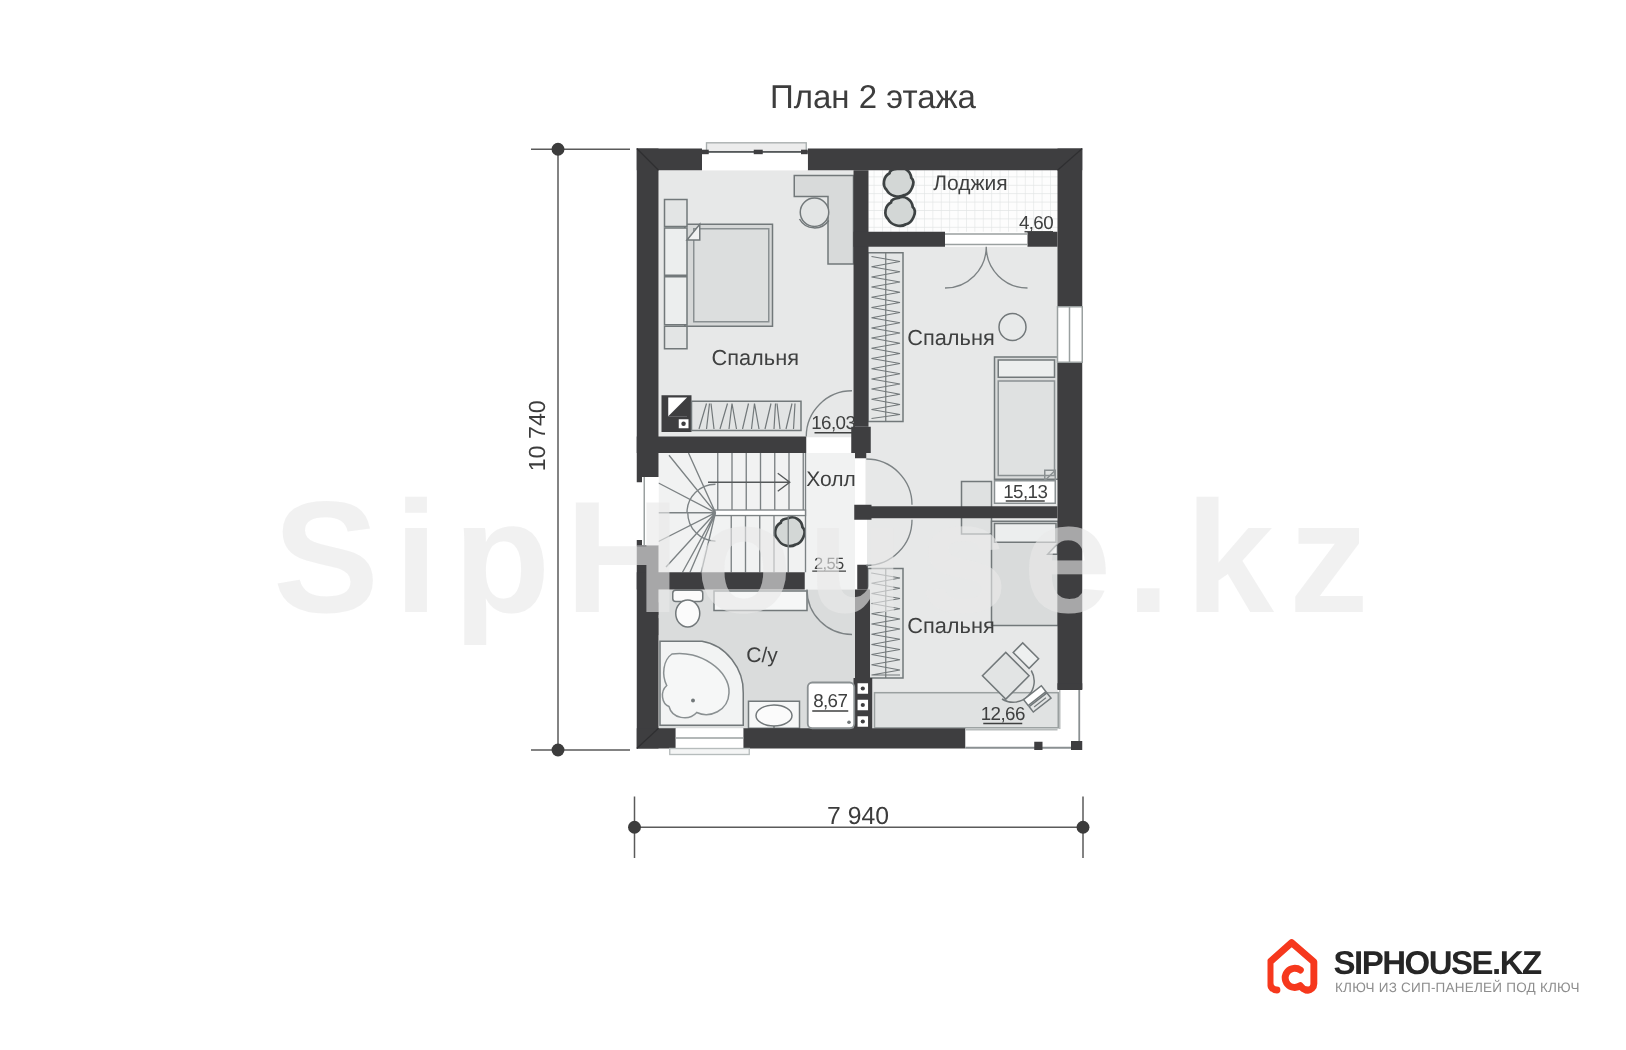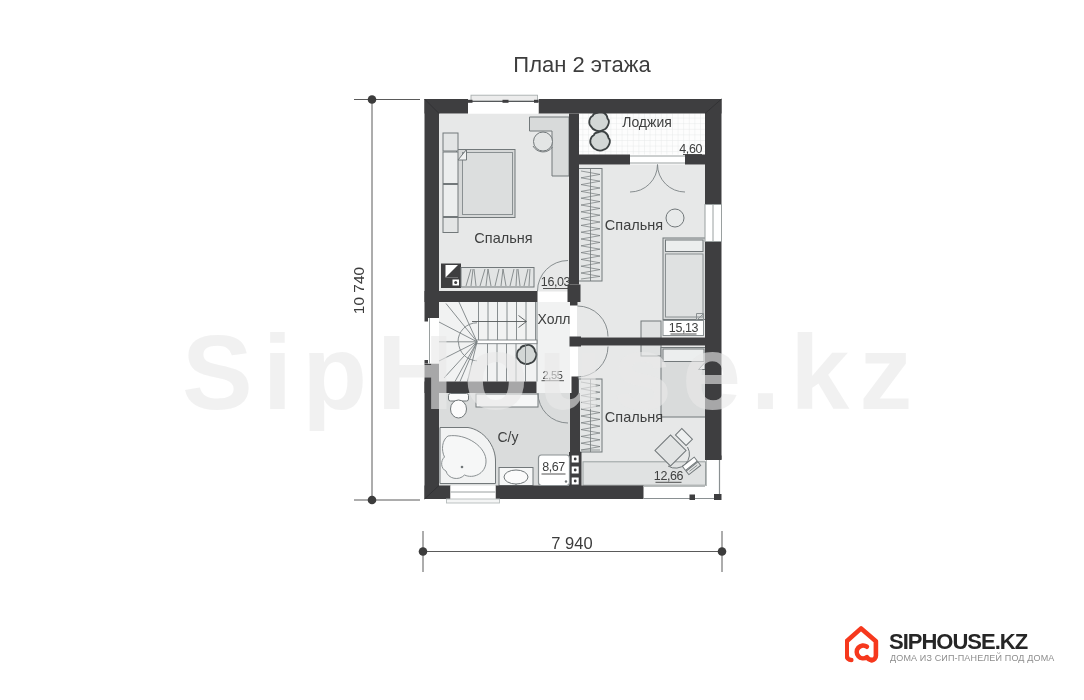--- a/index.html
+++ b/index.html
@@ -288,14 +288,14 @@
 
 <svg class="abs" style="left:0;top:1px" width="34" height="40" viewBox="0 0 34 40">
 <g fill="none" stroke="#f6381d" stroke-width="4.6" stroke-linecap="round" stroke-linejoin="round">
 <path d="M6.3 34 A4.6 4.6 0 0 1 1.7 29.4 L1.7 15.2 L16.1 2.4 L30.9 15.2 L30.9 29.8 A4.3 4.3 0 0 1 26.6 34.1 L26 34.1"></path>
 <path d="M21.9 20.7 A6.4 6.4 0 1 0 21.9 31.1 Q23.5 33.9 27 34.1"></path>
 </g>
 </svg>
 
 <div class="abs" style="left:44px;top:4px;font-size:22px;font-weight:bold;color:#262626;letter-spacing:-1px">SIPHOUSE.KZ</div>
 
-<div class="abs" style="left:45px;top:28px;font-size:9px;color:#8d8d8d;letter-spacing:0.15px;white-space:nowrap">ДОМА ИЗ СИП-ПАНЕЛЕЙ ПОД ДОМА</div>
+<div class="abs" style="left:45px;top:28px;font-size:9px;color:#8d8d8d;letter-spacing:0.15px;white-space:nowrap">КЛЮЧ ИЗ СИП-ПАНЕЛЕЙ ПОД КЛЮЧ</div>
 </div>
 
 </body></html>

